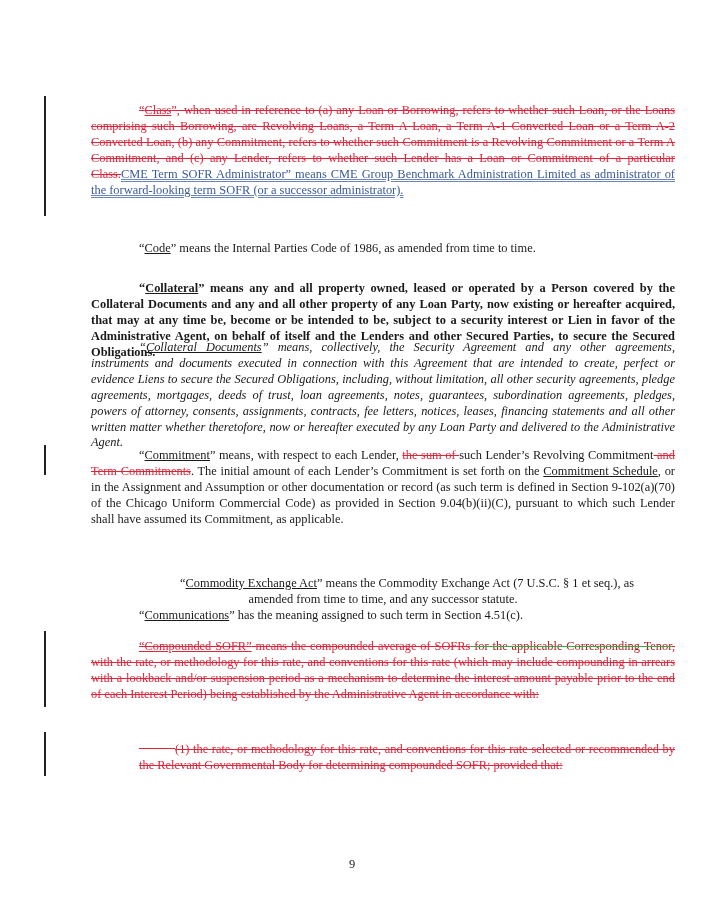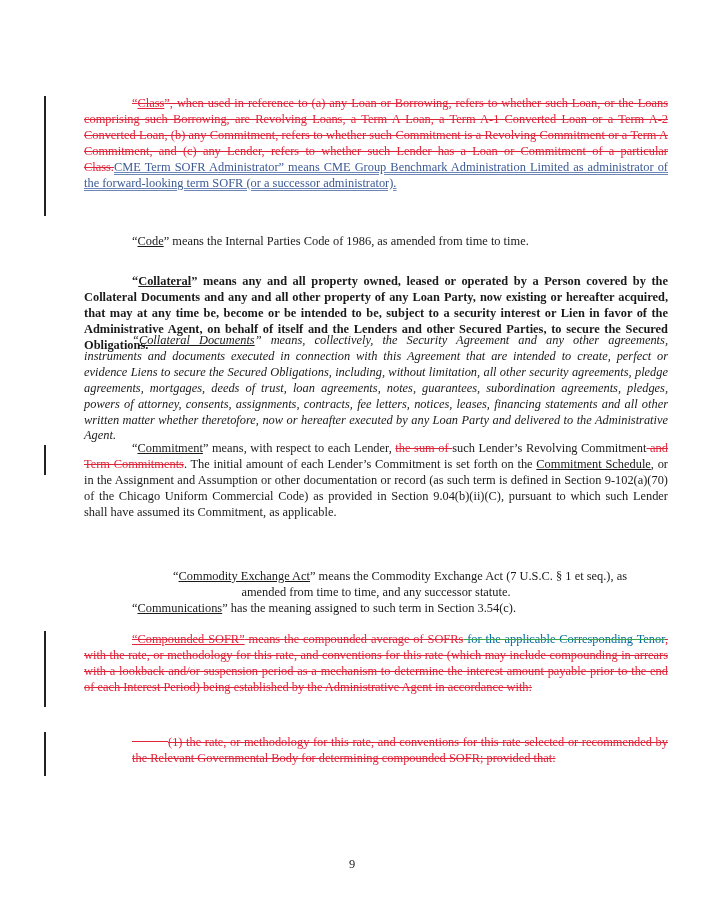--- a/index.html
+++ b/index.html
@@ -6,24 +6,24 @@
     body {
       width: 704px; height: 911px; position: relative; overflow: hidden;
       font-family: "Liberation Serif", "DejaVu Serif", serif;
       color: #1a1a1a;
     }
     .page { position: absolute; left: 0; top: 0; width: 704px; height: 911px; background: #fff; }
     .para {
       position: absolute; left: 84px; width: 584px;
       font-size: 12.4px; line-height: 15.9px;
       text-align: justify; text-indent: 48px;
-      margin: 0;
+      margin: 7px;
     }
     .del { color: #e0243a; text-decoration: line-through; text-decoration-color: #e0243a; }
-    .del-green { color: #0369a1; text-decoration: line-through; text-decoration-color: #3aa848; }
+    .del-green { color: #b91c1c; text-decoration: line-through; text-decoration-color: #3aa848; }
     .ins { color: #3b5a96; text-decoration: underline double; text-decoration-color: #6d86b8; }
     .u { text-decoration: underline; }
     .u-del { color: #e0243a; text-decoration: underline line-through; text-decoration-color: #e0243a; }
     .changebar { position: absolute; left: 44px; width: 2px; background: #222; }
     .pagenum { position: absolute; left: 0; width: 704px; top: 857px; text-align: center; font-size: 12.4px; }
     .tab-line { display: inline-block; width: 36px; border-bottom: 1px solid #e0243a; position: relative; top: -4px; margin-right: 0; }
   </style>
 </head>
 <body>
 
@@ -53,21 +53,21 @@
   <p class="para" style="top:441px;">
     <span>“</span><span class="u">Commitment</span><span>” means, with respect to each Lender, </span><span class="del">the sum of </span><span>such Lender’s Revolving Commitment</span><span class="del"> and Term Commitments</span><span>.  The initial amount of each Lender’s Commitment is set forth on the </span><span class="u">Commitment Schedule</span><span>, or in the Assignment and Assumption or other documentation or record (as such term is defined in Section 9-102(a)(70) of the Chicago Uniform Commercial Code) as provided in Section 9.04(b)(ii)(C), pursuant to which such Lender shall have assumed its Commitment, as applicable.</span>
   </p>
 
 
   <p class="para" style="top:569px;text-align:center;">
     <span>“</span><span class="u">Commodity Exchange Act</span><span>” means the Commodity Exchange Act (7 U.S.C. § 1 et seq.), as</span><br><span>amended from time to time, and any successor statute.</span>
   </p>
 
   <p class="para" style="top:601px;">
-    <span>“</span><span class="u">Communications</span><span>” has the meaning assigned to such term in Section 3.54(c).</span>
+    <span>“</span><span class="u">Communications</span><span>” has the meaning assigned to such term in Section 4.51(c).</span>
   </p>
 
   <p class="para" style="top:632px;">
     <span class="u-del">“Compounded SOFR”</span><span class="del"> means the compounded average of SOFRs</span><span class="del-green"> for the applicable Corresponding Tenor</span><span class="del">, with the rate, or methodology for this rate, and conventions for this rate (which may include compounding in arrears with a lookback and/or suspension period as a mechanism to determine the interest amount payable prior to the end of each Interest Period) being established by the Administrative Agent in accordance with:</span>
   </p>
 
   <p class="para" style="top:735px;text-indent:0;padding-left:48px;width:536px;">
     <span class="tab-line"></span><span class="del">(1) the rate, or methodology for this rate, and conventions for this rate selected or recommended by the Relevant Governmental Body for determining compounded SOFR; provided that:</span>
   </p>
 

